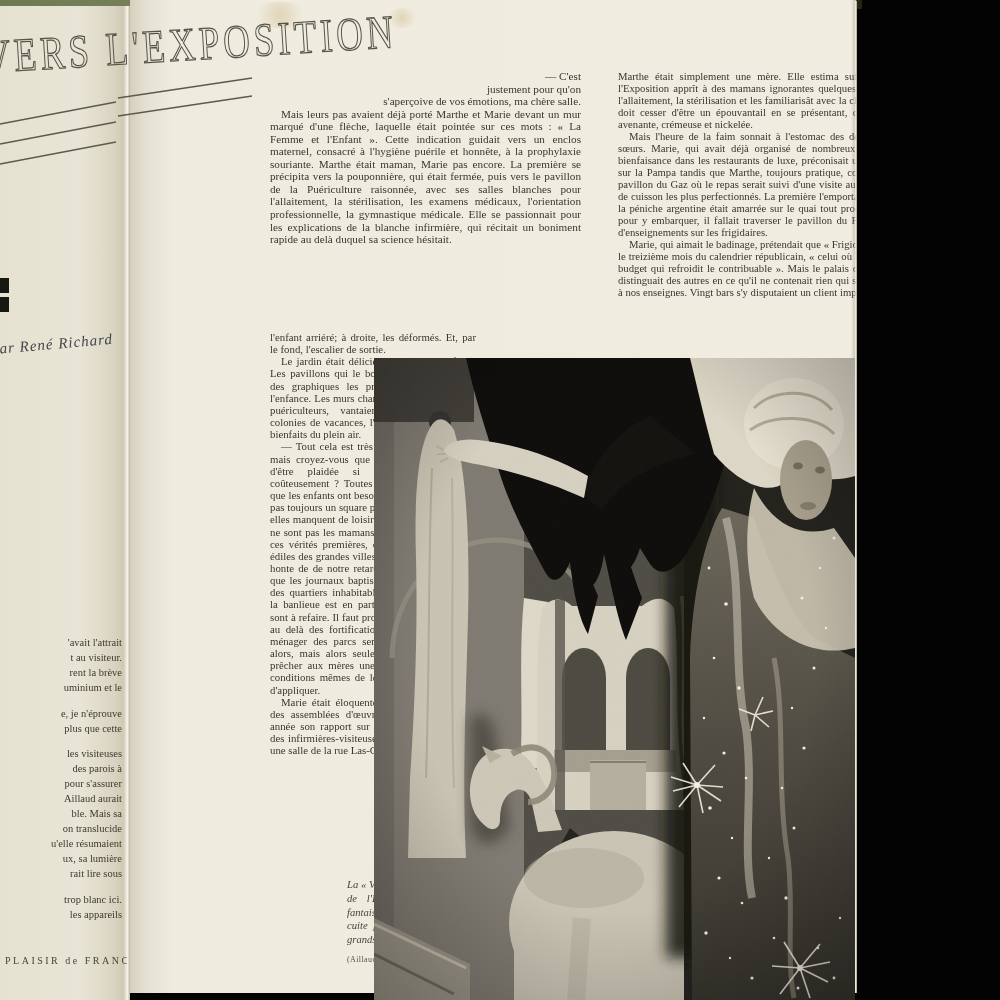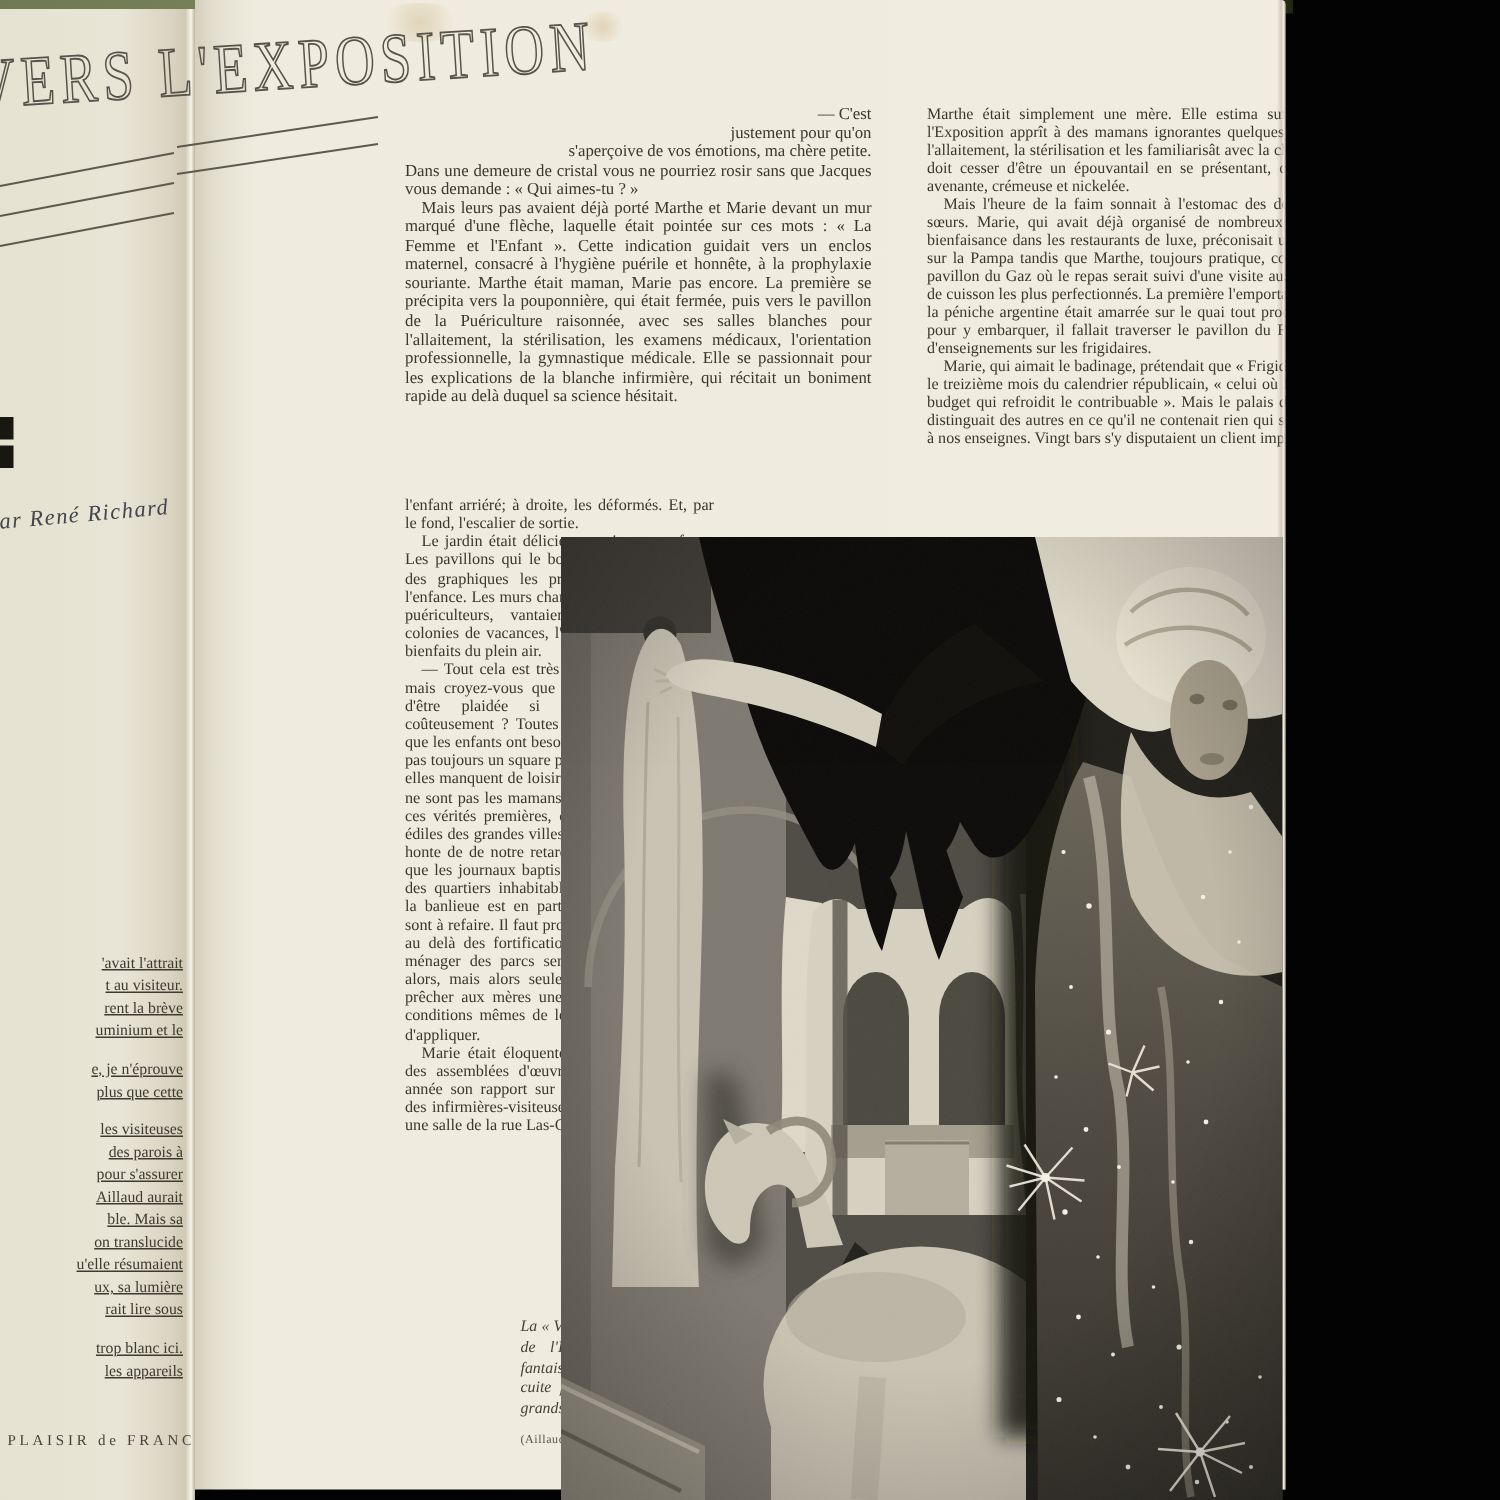--- a/index.html
+++ b/index.html
@@ -34,21 +34,21 @@
   
   .col { position:absolute; color:#39372e; text-align:justify; }
   .col p { margin:0; }
   .col .indent { text-indent:11px; }
   .col1w { left:140px; top:70px; width:311px; font-size:11.2px; line-height:12.55px; }
   .col1w .op { text-align:right; }
   .col1n { left:140px; top:331px; width:206px; font-size:10.8px; line-height:12.15px; }
   .col2  { left:488px; top:70px; width:285px; font-size:10.7px; line-height:12.0px; }
 
   .left-frags { position:absolute; left:0; top:630px; width:122px; padding-right:4px;
-                font-size:10.5px; line-height:14.9px; color:#3c3a31; text-align:right;text-decoration:underline; }
+                font-size:10.5px; line-height:14.9px; color:#3c3a31; text-align:right; }
   .left-frags .gap { height:11px; }
 
   .caption { position:absolute; left:217px; top:878px; width:158px; font-style:italic;
              font-size:10.6px; line-height:13.8px; color:#45433a; text-align:justify; }
   .credit1 { position:absolute; left:217px; top:955px; width:158px; font-size:8px;
              color:#55534a; letter-spacing:.4px; }
   .credit2 { position:absolute; left:217px; top:969px; width:144px; font-size:8.5px;
              color:#55534a; text-align:right; letter-spacing:1px; }
 
   .footer { position:absolute; left:5px; top:949px; width:122px; overflow:hidden;
@@ -94,22 +94,21 @@
     <div class="footer">PLAISIR de FRANCE</div>
   </div>
 
   <div class="right-page">
     <div class="spot" style="left:120px;top:2px;width:60px;height:26px"></div>
     <div class="spot" style="left:255px;top:8px;width:34px;height:20px"></div>
 
     <div class="col col1w">
       <p class="op">— C'est</p>
       <p class="op">justement pour qu'on</p>
-      <p class="op">s'aperçoive de vos émotions, ma chère petite.</p>
-      <p>Dans une demeure de cristal vous ne pourriez rosir sans que Jacques vous demande : « Qui aimes-tu ? »</p>
+      <p class="op">s'aperçoive de vos émotions, ma chère salle.</p>
       <p class="indent">Mais leurs pas avaient déjà porté Marthe et Marie devant un mur marqué d'une flèche, laquelle était pointée sur ces mots : « La Femme et l'Enfant ». Cette indication guidait vers un enclos maternel, consacré à l'hygiène puérile et honnête, à la prophylaxie souriante. Marthe était maman, Marie pas encore. La première se précipita vers la pouponnière, qui était fermée, puis vers le pavillon de la Puériculture raisonnée, avec ses salles blanches pour l'allaitement, la stérilisation, les examens médicaux, l'orientation professionnelle, la gymnastique médicale. Elle se passionnait pour les explications de la blanche infirmière, qui récitait un boniment rapide au delà duquel sa science hésitait.</p>
     </div>
 
     <div class="col col1n">
       <p>l'enfant arriéré; à droite, les déformés. Et, par le fond, l'escalier de sortie.</p>
       <p class="indent">Le jardin était délicieux, mais sans enfants. Les pavillons qui le bordaient résumaient par des graphiques les progrès des œuvres de l'enfance. Les murs chantaient les louanges des puériculteurs, vantaient les charmes des colonies de vacances, l'utilité des sports et les bienfaits du plein air.</p>
       <p class="indent">— Tout cela est très bien, remarqua Marie, mais croyez-vous que cette cause ait besoin d'être plaidée si éloquemment et si coûteusement ? Toutes les mères savent bien que les enfants ont besoin d'air, mais elles n'ont pas toujours un square près de leur domicile. Et elles manquent de loisir pour la promenade. Ce ne sont pas les mamans qu'il faut persuader de ces vérités premières, c'est l'Etat, ce sont les édiles des grandes villes. Nous avons tellement honte de de notre retard dans l'assainissement que les journaux baptisent « îlots insalubres » des quartiers inhabitables. L'aménagement de la banlieue est en partie raté. Les faubourgs sont à refaire. Il faut projeter une ville nouvelle au delà des fortifications, coloniser les bois, ménager des parcs semés de maisons. C'est alors, mais alors seulement, que l'on pourra prêcher aux mères une loi d'hygiène que les conditions mêmes de leur vie leur interdisent d'appliquer.</p>
       <p class="indent">Marie était éloquente. Elle avait l'habitude des assemblées d'œuvres sociales et chaque année son rapport sur « la formation morale des infirmières-visiteuses » était applaudi dans une salle de la rue Las-Cases.</p>
     </div>
 

